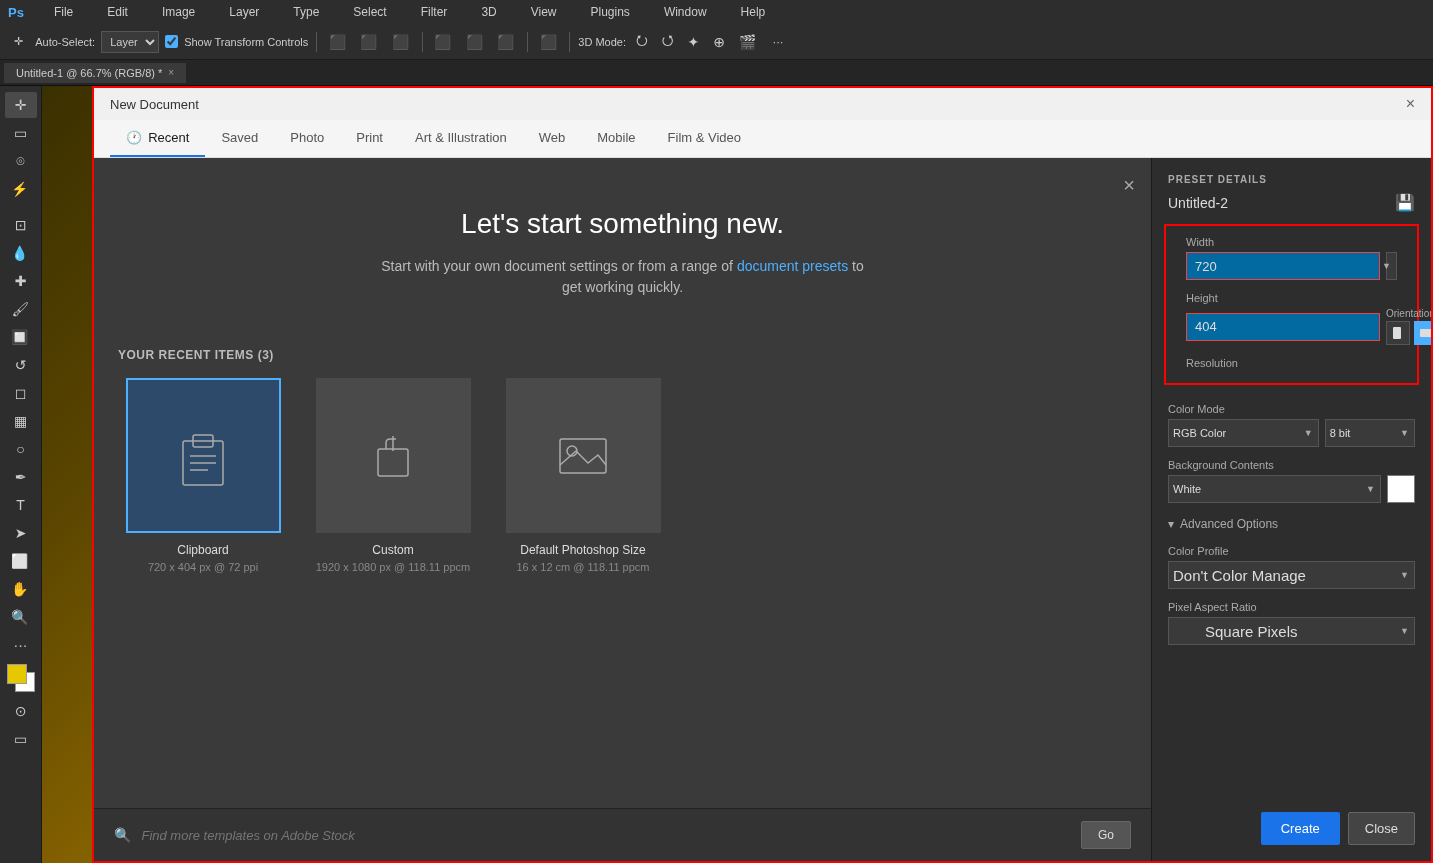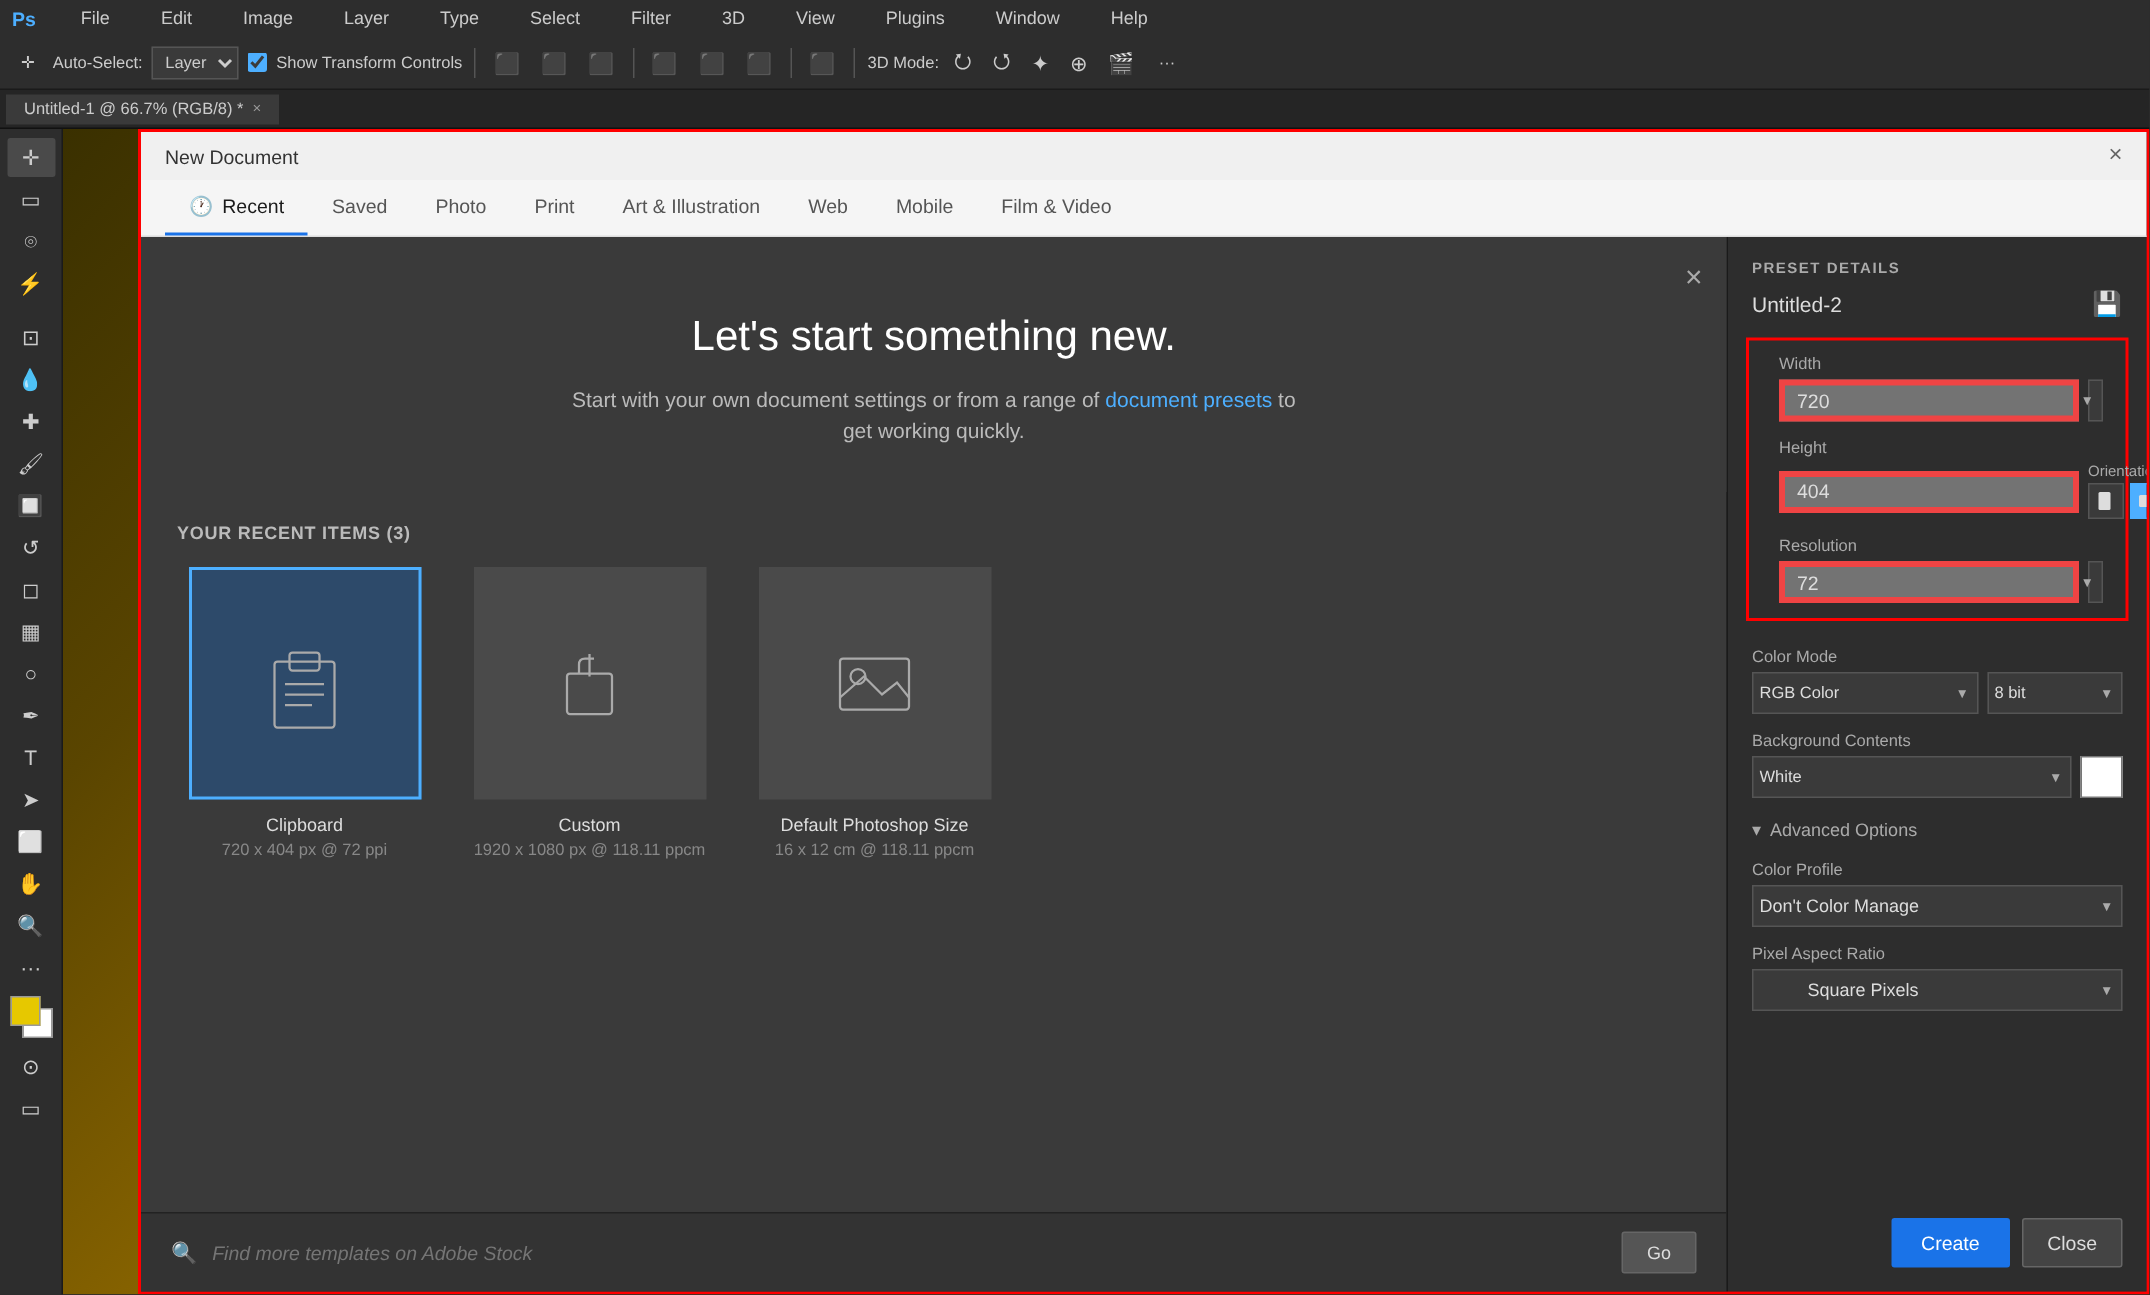--- a/index.html
+++ b/index.html
@@ -406,22 +406,22 @@
       color: #aaa;
       font-size: 11px;
       margin-bottom: 4px;
     }
     .field-input-row {
       display: flex;
       align-items: center;
       gap: 6px;
     }
     .field-input {
-      background: #737373;
-      border: 4px solid #ef4444;
+      background: #0369a1;
+      border: 1px solid #ef4444;
       color: #ddd;
       font-size: 13px;
       padding: 4px 8px;
       height: 28px;
       flex: 1;
       outline: none;
     }
     .select-wrapper {
       position: relative;
       flex: 1.2;
@@ -433,21 +433,21 @@
       top: 50%;
       transform: translateY(-50%);
       color: #aaa;
       font-size: 9px;
       pointer-events: none;
     }
     .select-wrapper select {
       background: #3a3a3a;
       border: 1px solid #555;
       color: #ddd;
-      font-size: 12px;
+      font-size: 15px;
       padding: 4px 4px;
       height: 28px;
       width: 100%;
       appearance: none;
       -webkit-appearance: none;
       outline: none;
     }
     .orient-btn {
       width: 24px;
       height: 24px;
@@ -794,29 +794,20 @@
                           </svg>
                       </div>
 
                     </div>
                   </div>
                 </div>
               </div>
 
               <div class="field-row">
                 <div class="field-label">Resolution</div>
-                <div class="field-input-row">
-                  <input class="field-input" type="text" value="72" style="">
-                  <div class="select-wrapper">
-                    <select>
-                      <option>Pixels/Inch</option>
-                      <option>Pixels/Centimeter</option>
-                    </select>
-                  </div>
-                </div>
               </div>
             </div>
 
             <div class="field-row" style="margin-top:6px;">
               <div class="field-label">Color Mode</div>
               <div class="color-mode-row" style="padding:0;">
                 <div class="small-select-wrapper">
                   <select>
                     <option>RGB Color</option>
                     <option>CMYK Color</option>

